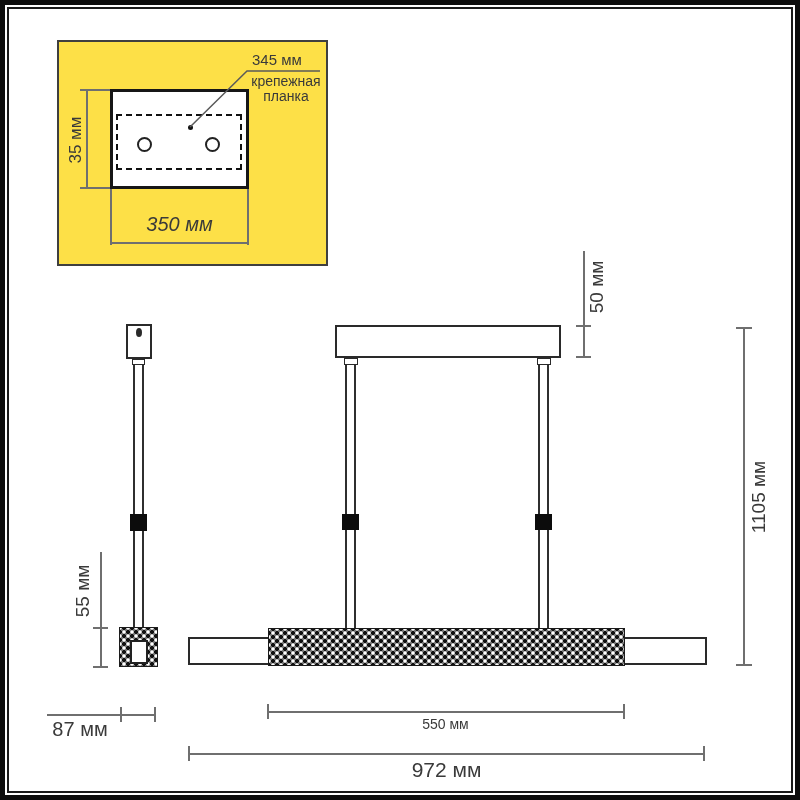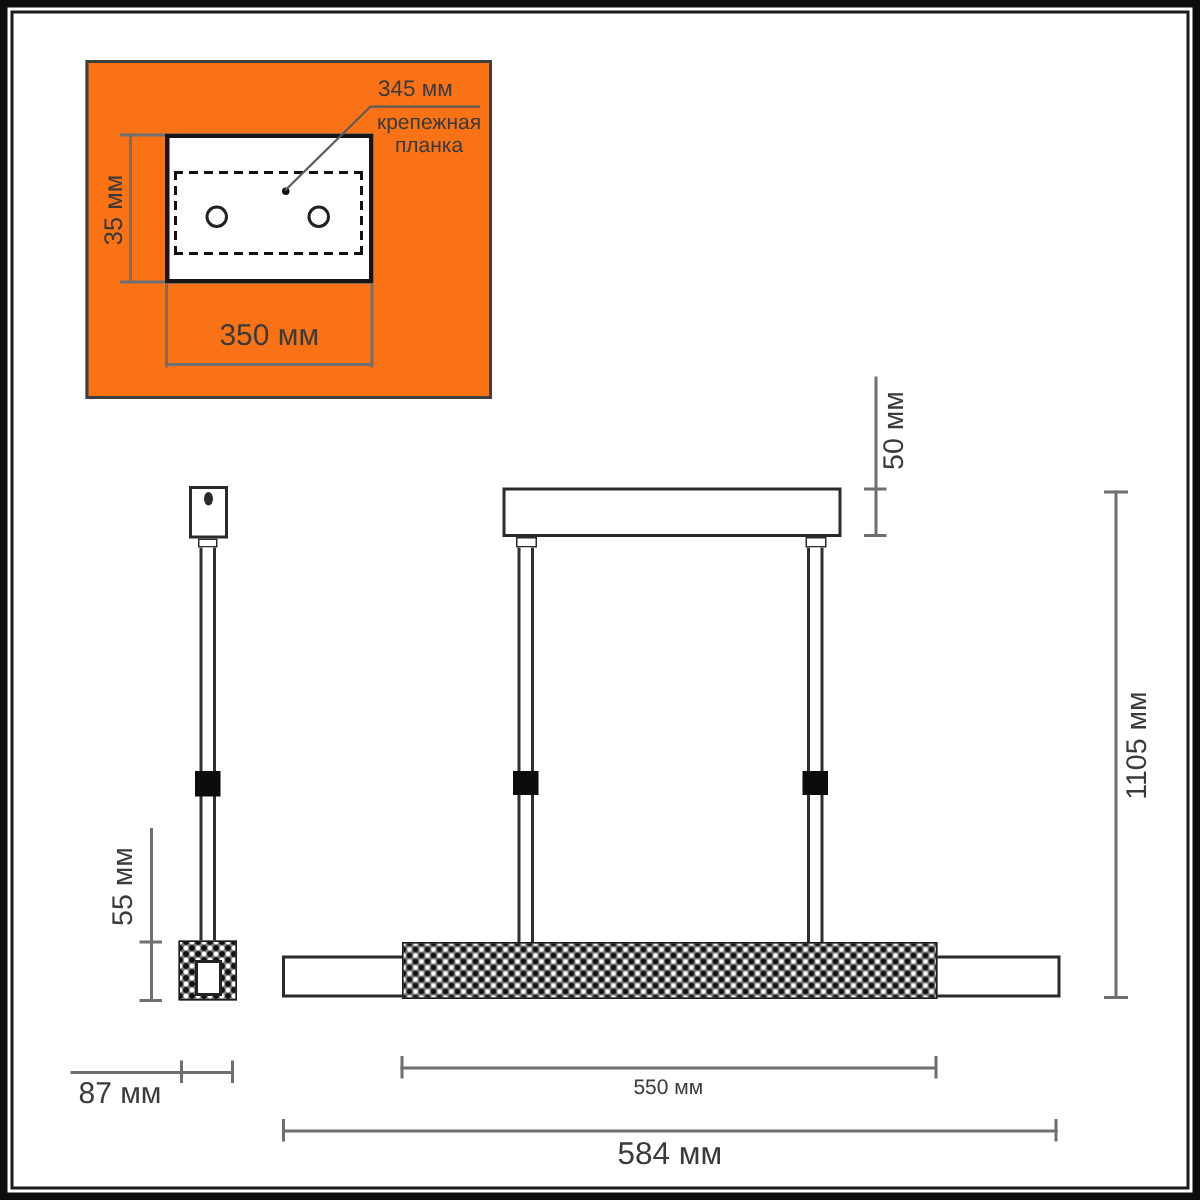--- a/index.html
+++ b/index.html
@@ -45,21 +45,21 @@
   }
   .block{background:#0c0c0c;}
   .hole{border:2.5px solid #222222;border-radius:50%;background:#ffffff;}
 </style>
 </head>
 <body>
 
 <div id="stage">
   <div class="inner-frame"></div>
 
-  <div class="abs" style="left:52px;top:35px;width:271px;height:226px;border:2px solid #3f3f3f;background:#f97316;">
+  <div class="abs" style="left:52px;top:35px;width:271px;height:226px;border:2px solid #3f3f3f;background:#fde047;">
 
     <div class="abs part-thick" style="left:51px;top:47px;width:139px;height:100px;"></div>
 
     <div class="abs" style="left:57px;top:72px;width:126px;height:56px;border:2px dashed #111111;"></div>
 
     <div class="abs hole" style="left:78px;top:95px;width:15px;height:15px;"></div>
     <div class="abs hole" style="left:146px;top:95px;width:15px;height:15px;"></div>
 
     <div class="abs" style="left:129px;top:83px;width:5px;height:5px;background:#111;border-radius:50%;"></div>
     <svg class="abs" style="left:0;top:0;width:271px;height:226px;" viewBox="0 0 271 226">
@@ -70,21 +70,21 @@
     <div class="abs lbl center" style="left:188px;top:32px;width:78px;font-size:14px;line-height:1.05;white-space:normal;">крепежная планка</div>
 
     <div class="abs dl" style="left:21px;top:47px;width:30px;height:1.5px;"></div>
     <div class="abs dl" style="left:21px;top:145px;width:30px;height:1.5px;"></div>
     <div class="abs dl" style="left:27px;top:47px;width:1.5px;height:99px;"></div>
     <div class="abs lbl vlabel center" style="left:-23px;top:88px;width:80px;font-size:17px;">35 мм</div>
 
     <div class="abs dl" style="left:51px;top:147px;width:1.5px;height:56px;"></div>
     <div class="abs dl" style="left:188px;top:147px;width:1.5px;height:56px;"></div>
     <div class="abs dl" style="left:51px;top:200px;width:139px;height:1.5px;"></div>
-    <div class="abs lbl center" style="left:51px;top:171px;width:139px;font-size:20px;">350 мм</div>
+    <div class="abs lbl center" style="left:51px;top:171px;width:139px;font-size:20px;font-style:italic;">350 мм</div>
   </div>
 
   <div class="abs part" style="left:121px;top:319px;width:26px;height:35px;"></div>
   <div class="abs" style="left:131px;top:323px;width:6px;height:9px;background:#2a2a2a;border-radius:50%;"></div>
   <div class="abs" style="left:127px;top:354px;width:13px;height:6px;border:1.5px solid #2a2a2a;"></div>
   <div class="abs rod" style="left:128px;top:360px;width:11px;height:262px;"></div>
   <div class="abs block" style="left:125px;top:509px;width:17px;height:17px;"></div>
   <div class="abs crystal" style="left:114px;top:622px;width:39px;height:40px;"></div>
   <div class="abs" style="left:125px;top:635px;width:18px;height:24px;background:#ffffff;border:2px solid #222222;"></div>
 
@@ -121,14 +121,14 @@
   <div class="abs lbl vlabel center" style="left:711px;top:481px;width:86px;font-size:19px;">1105 мм</div>
 
   <div class="abs dl" style="left:262px;top:706px;width:357px;height:1.5px;"></div>
   <div class="abs dl" style="left:262px;top:699px;width:1.5px;height:15px;"></div>
   <div class="abs dl" style="left:618px;top:699px;width:1.5px;height:15px;"></div>
   <div class="abs lbl center" style="left:262px;top:711px;width:357px;font-size:14px;">550 мм</div>
 
   <div class="abs dl" style="left:183px;top:748px;width:517px;height:1.5px;"></div>
   <div class="abs dl" style="left:183px;top:741px;width:1.5px;height:15px;"></div>
   <div class="abs dl" style="left:698px;top:741px;width:1.5px;height:15px;"></div>
-  <div class="abs lbl center" style="left:183px;top:753px;width:517px;font-size:21px;">584 мм</div>
+  <div class="abs lbl center" style="left:183px;top:753px;width:517px;font-size:21px;">972 мм</div>
 </div>
 
 </body></html>

